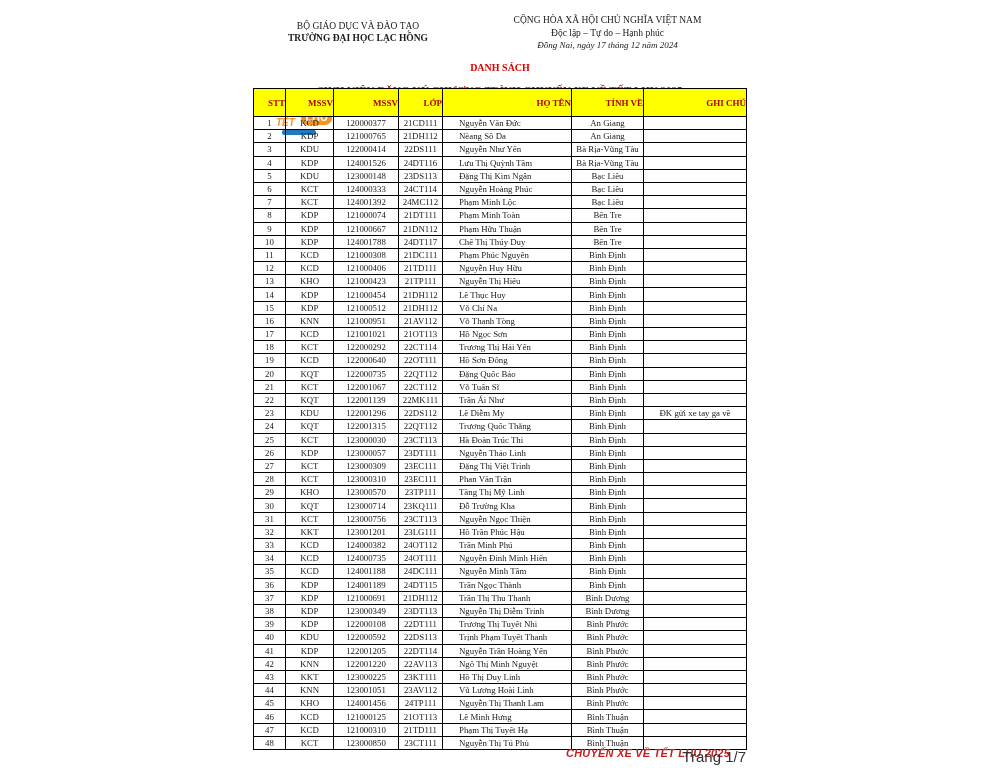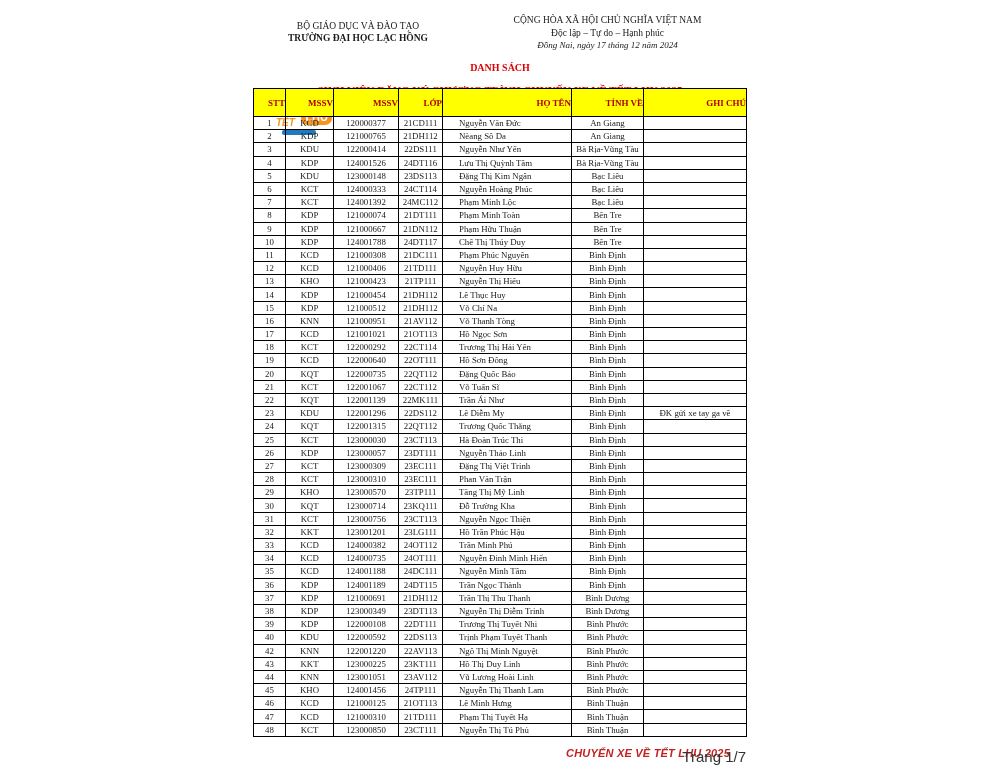--- a/index.html
+++ b/index.html
@@ -514,20 +514,29 @@
         <tr>
           <td class="col0">40</td>
           <td class="col1">KDU</td>
           <td class="col2">122000592</td>
           <td class="col3">22DS113</td>
           <td class="col4">Trịnh Phạm Tuyết Thanh</td>
           <td class="col5">Bình Phước</td>
           <td class="col6"></td>
         </tr>
         <tr>
+          <td class="col0">41</td>
+          <td class="col1">KDP</td>
+          <td class="col2">122001205</td>
+          <td class="col3">22DT114</td>
+          <td class="col4">Nguyễn Trần Hoàng Yến</td>
+          <td class="col5">Bình Phước</td>
+          <td class="col6"></td>
+        </tr>
+        <tr>
           <td class="col0">42</td>
           <td class="col1">KNN</td>
           <td class="col2">122001220</td>
           <td class="col3">22AV113</td>
           <td class="col4">Ngô Thị Minh Nguyệt</td>
           <td class="col5">Bình Phước</td>
           <td class="col6"></td>
         </tr>
         <tr>
           <td class="col0">43</td>

